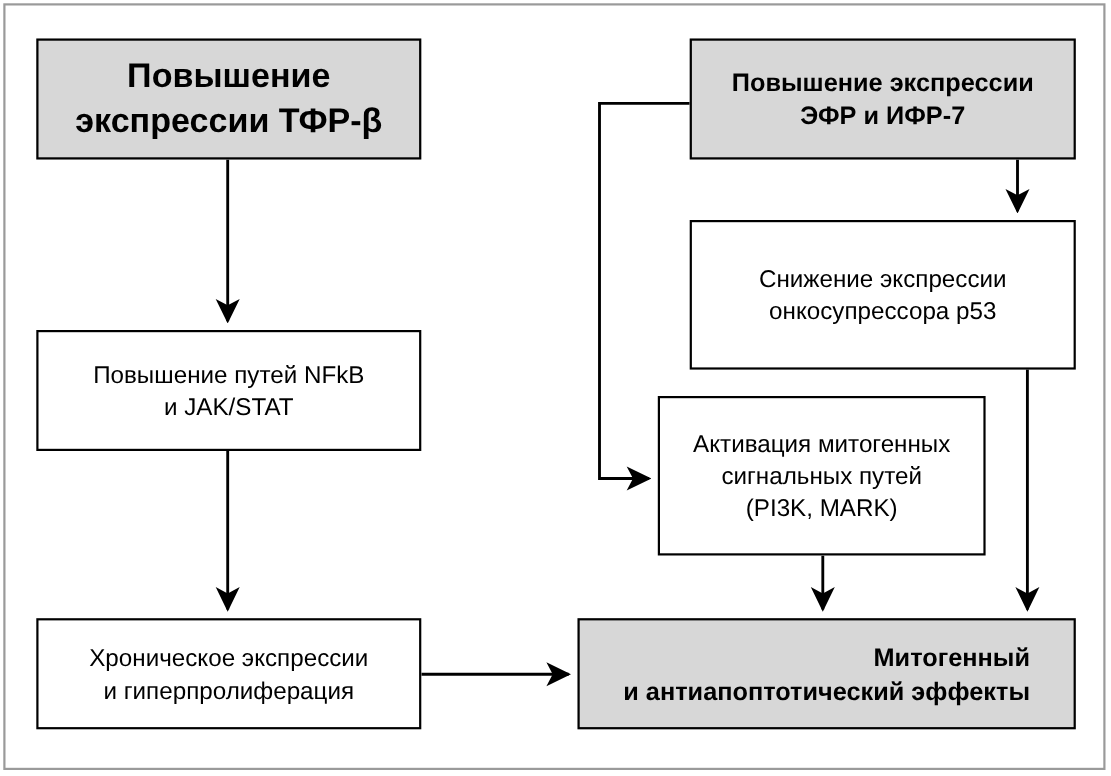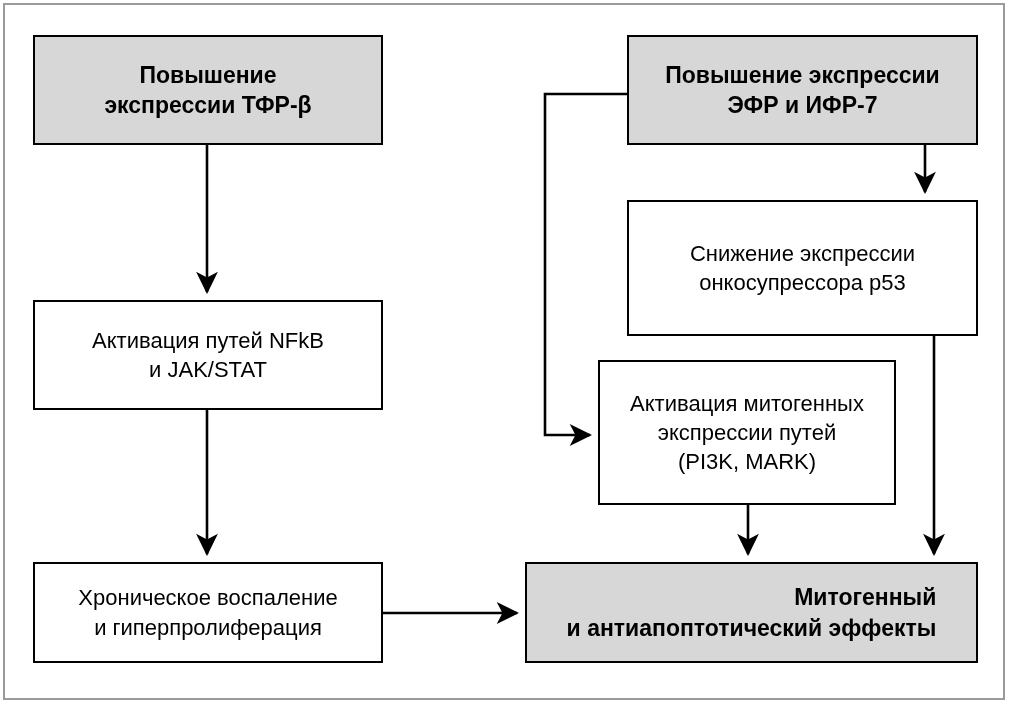--- a/index.html
+++ b/index.html
@@ -78,43 +78,43 @@
         <path d="M 207 410 L 207 554" marker-end="url(#arrowhead)"></path>
         <path d="M 383 613 L 517 613" marker-end="url(#arrowhead)"></path>
         <path d="M 925 145 L 925 192" marker-end="url(#arrowhead)"></path>
         <path d="M 934 305 L 934 554" marker-end="url(#arrowhead)"></path>
         <path d="M 627 94 L 545 94 L 545 435 L 590 435" marker-end="url(#arrowhead)"></path>
         <path d="M 748 505 L 748 554" marker-end="url(#arrowhead)"></path>
       </g>
   </svg>
 
   <div id="node-layer">
-      <div class="node filled" style="left: 33px; top: 35px; width: 350px; height: 110px; font-size: 23px;">
+      <div class="node filled" style="left: 33px; top: 35px; width: 350px; height: 110px; font-size: 31px;">
         <span class="node-label">Повышение
 экспрессии ТФР-β</span>
       </div>
       <div class="node filled" style="left: 627px; top: 35px; width: 351px; height: 110px; font-size: 23px;">
         <span class="node-label">Повышение экспрессии
 ЭФР и ИФР-7</span>
       </div>
       <div class="node plain" style="left: 627px; top: 200px; width: 351px; height: 136px; font-size: 22px;">
         <span class="node-label">Снижение экспрессии
 онкосупрессора р53</span>
       </div>
       <div class="node plain" style="left: 33px; top: 300px; width: 350px; height: 110px; font-size: 22px;">
-        <span class="node-label">Активация путей NFkB
+        <span class="node-label">Повышение путей NFkB
 и JAK/STAT</span>
       </div>
       <div class="node plain" style="left: 598px; top: 360px; width: 298px; height: 145px; font-size: 22px;">
         <span class="node-label">Активация митогенных
-экспрессии путей
+сигнальных путей
 (PI3K, MARK)</span>
       </div>
       <div class="node plain" style="left: 33px; top: 562px; width: 350px; height: 101px; font-size: 22px;">
-        <span class="node-label">Хроническое воспаление
+        <span class="node-label">Хроническое экспрессии
 и гиперпролиферация</span>
       </div>
       <div class="node filled" style="left: 525px; top: 562px; width: 453px; height: 101px; font-size: 23px; text-align: right;">
         <span class="node-label">Митогенный
 и антиапоптотический эффекты</span>
       </div>
     </div>
 
 </div>
 

